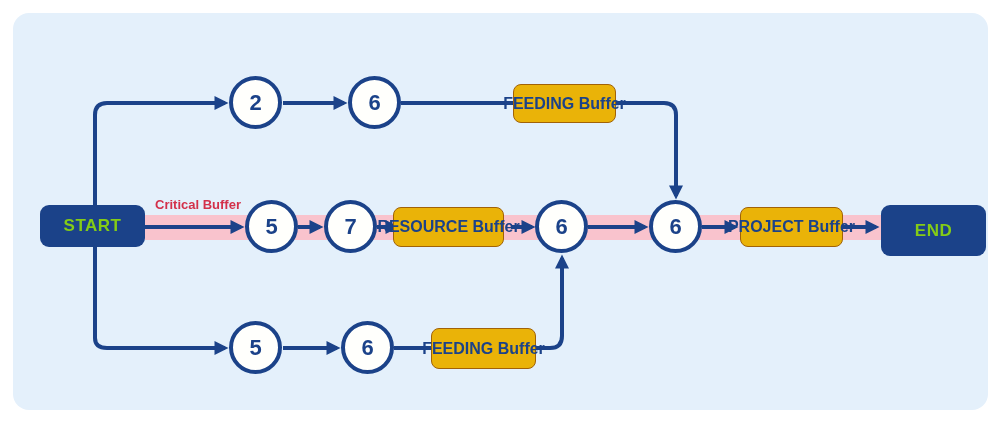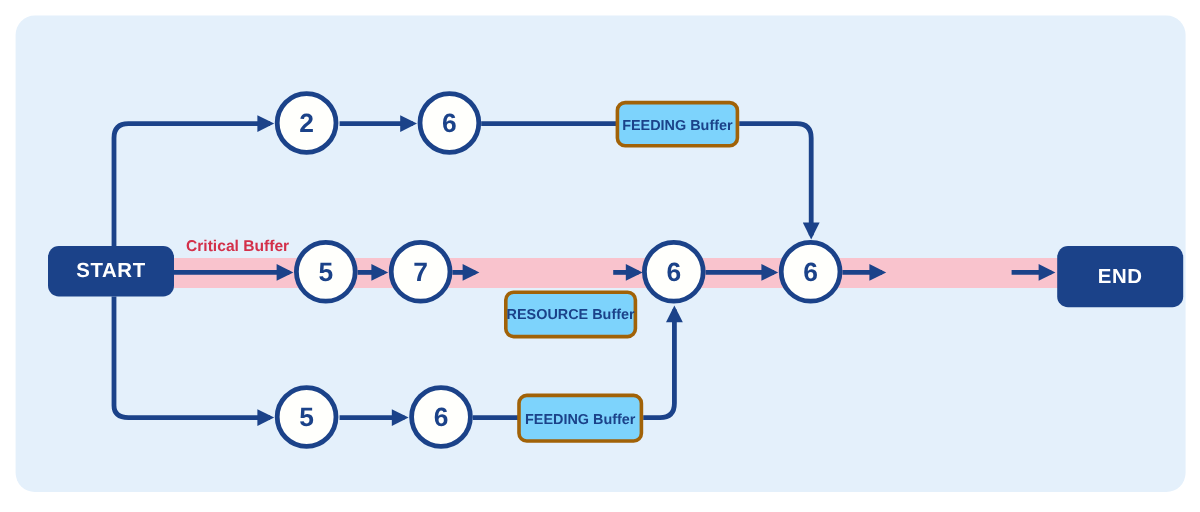--- a/index.html
+++ b/index.html
@@ -46,42 +46,42 @@
     position: absolute;
     z-index: 3;
     display: flex;
     align-items: center;
     justify-content: center;
     box-sizing: border-box;
     font-weight: 700;
   }
   .node {
     background: #1b4289;
-    color: #ffffff;
+    color: #84cc16;
     border-radius: 9px;
     font-size: 17px;
     letter-spacing: 0.5px;
   }
   .node.start { left: 27px; top: 192px; width: 105px; height: 42px; }
   .node.end   { left: 868px; top: 192px; width: 105px; height: 51px; }
   .circle {
     width: 53px;
     height: 53px;
     background: #fffffc;
     border: 4px solid #1b4289;
     border-radius: 50%;
     color: #1b4289;
     font-size: 22px;
   }
   .buffer {
-    background: #7dd3fc;
-    border: 3px solid #a16207;
+    background: #eab308;
+    border: 1px solid #a16207;
     border-radius: 8px;
     color: #1b4289;
-    font-size: 12px;
+    font-size: 16px;
     white-space: nowrap;
   }
   .cc-label {
     left: 142px;
     top: 184px;
     color: #d3304a;
     font-size: 13px;
     z-index: 3;
   }
 </style>
@@ -128,17 +128,18 @@
 
     <div class="circle" style="left:232px; top:187px;">5</div>
     <div class="circle" style="left:311px; top:187px;">7</div>
     <div class="circle" style="left:522px; top:187px;">6</div>
     <div class="circle" style="left:636px; top:187px;">6</div>
 
     <div class="circle" style="left:216px; top:308px;">5</div>
     <div class="circle" style="left:328px; top:308px;">6</div>
 
     <div class="buffer" style="left:500px; top:71px; width:103px; height:39px;">FEEDING Buffer</div>
-    <div class="buffer" style="left:407px; top:194px; width:111px; height:40px;margin-top:35px;">RESOURCE Buffer</div>
+    <div class="buffer" style="left:380px; top:194px; width:111px; height:40px;">RESOURCE Buffer</div>
+    <div class="buffer" style="left:727px; top:194px; width:103px; height:40px;">PROJECT Buffer</div>
     <div class="buffer" style="left:418px; top:315px; width:105px; height:41px;">FEEDING Buffer</div>
 
   </div>
 </div>
 
 </body></html>

